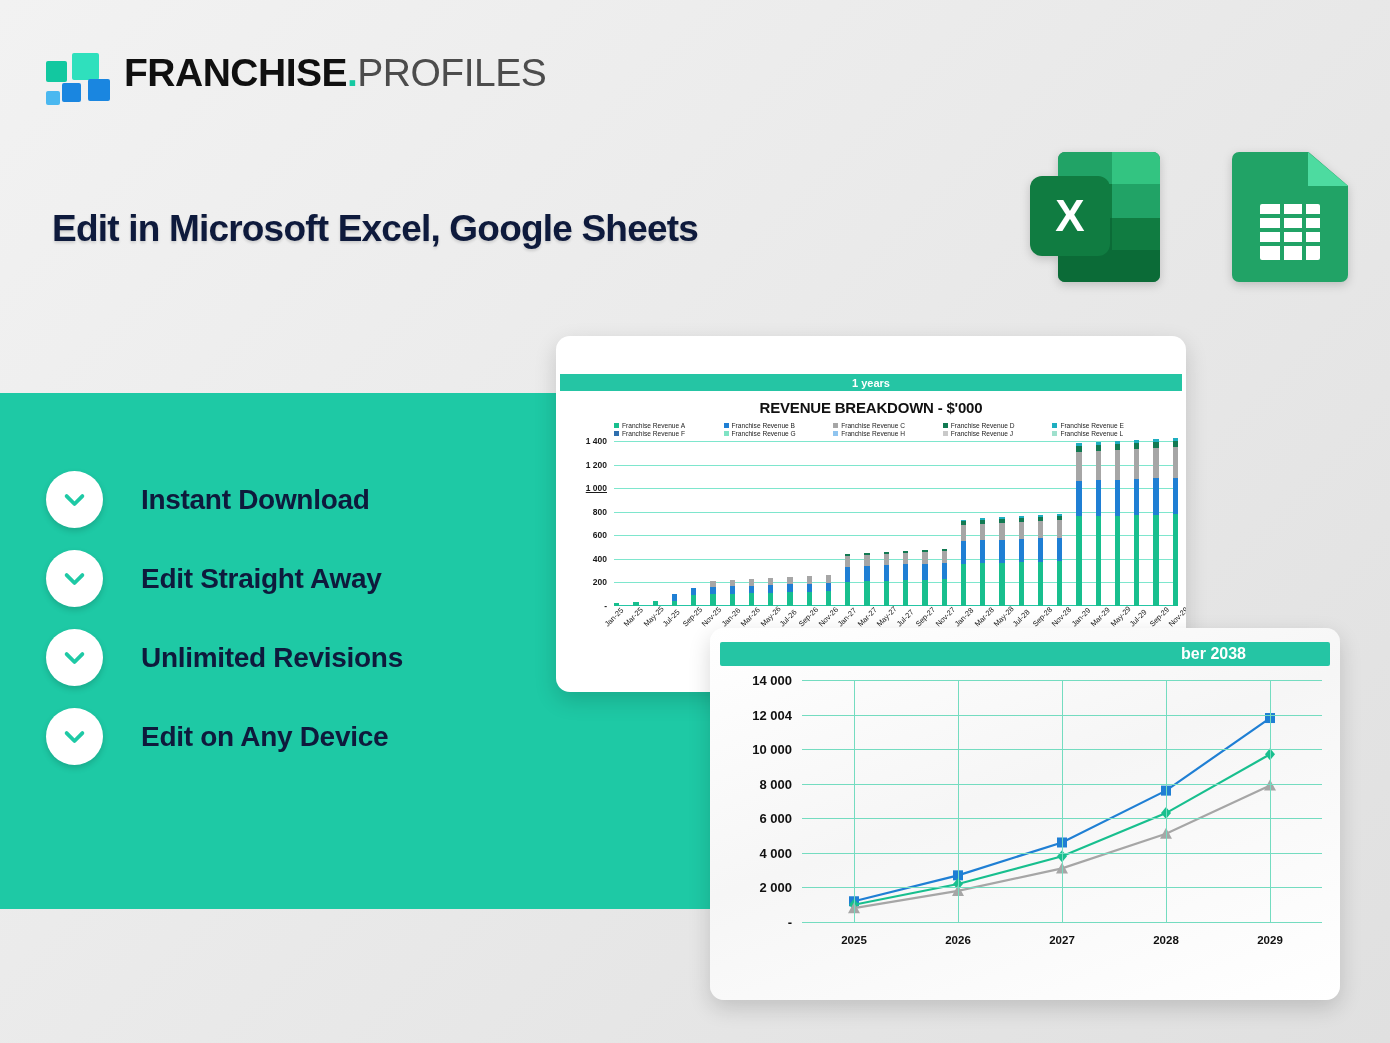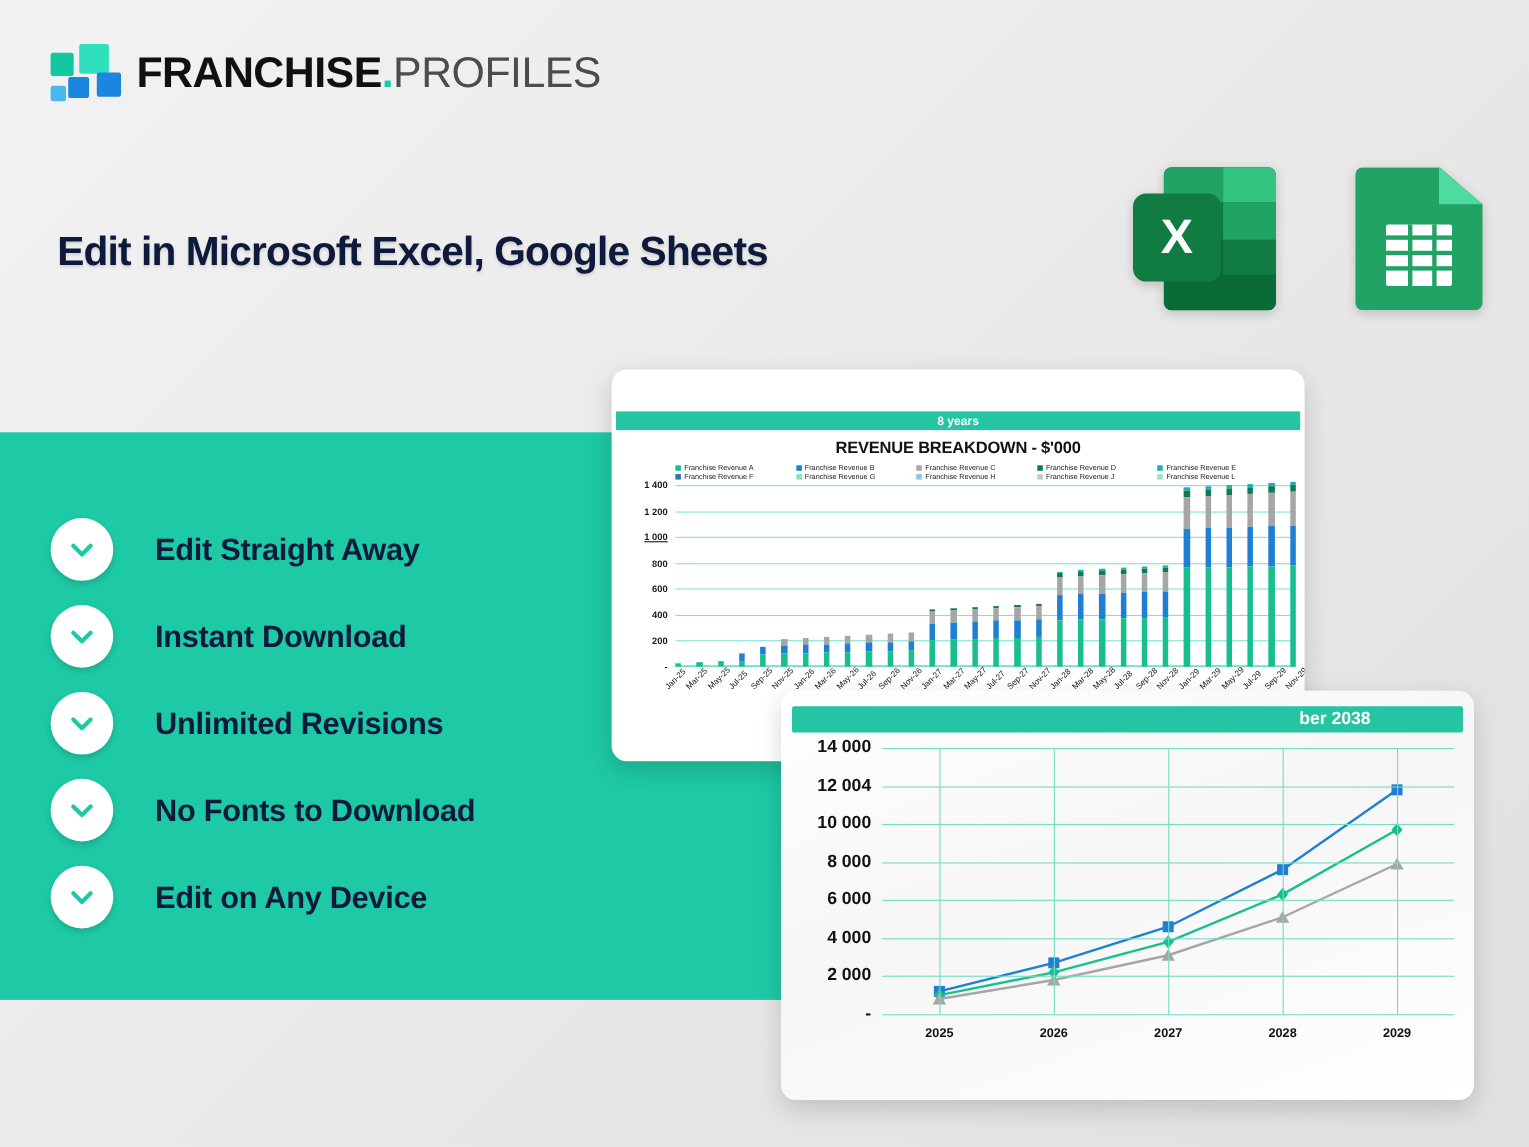--- a/index.html
+++ b/index.html
@@ -5,21 +5,21 @@
   * { box-sizing: border-box; margin: 0; padding: 0; }
   html, body { width: 1390px; height: 1043px; }
   body {
     font-family: "Liberation Sans", sans-serif;
     background: linear-gradient(135deg, #f2f2f2 0%, #ebebeb 40%, #e0e0e0 100%);
     position: relative;
     overflow: hidden;
   }
 
   
-  #logo-area { position: absolute; left: 46px; top: 40px; display: flex; align-items: center; }
+  #logo-area { position: absolute; left: 46px; top: 53px; display: flex; }
   #logo-mark { position: relative; width: 62px; height: 52px; margin-right: 16px; }
   #logo-mark i { position: absolute; display: block; border-radius: 2px; }
   .sq1 { left: 0;  top: 8px;  width: 21px; height: 21px; background: #12c8a0; }
   .sq2 { left: 26px; top: 0;  width: 27px; height: 27px; background: #2fe0bd; }
   .sq3 { left: 16px; top: 30px; width: 19px; height: 19px; background: #1a86e0; }
   .sq4 { left: 42px; top: 26px; width: 22px; height: 22px; background: #1a86e0; }
   .sq5 { left: 0;  top: 38px; width: 14px; height: 14px; background: #4ab8f0; }
   #logo-text { font-size: 39px; letter-spacing: -0.5px; white-space: nowrap; line-height: 1; }
   #logo-text .bold { font-weight: 700; color: #101010; }
   #logo-text .dot  { font-weight: 700; color: #16c9a2; }
@@ -121,21 +121,21 @@
     margin: 14px 10px 0 10px; height: 24px; background: #25c5a4; border-radius: 2px;
     color: #fff; font-size: 16px; font-weight: 700;
     display: flex; align-items: center; justify-content: flex-end; padding-right: 84px;
   }
   .line-sublegend { display: flex; justify-content: flex-end; padding-right: 100px; margin-top: 8px;
                     font-size: 11px; font-weight: 700; color: #111; }
   .line-plot { position: relative; margin: 14px 18px 0 92px; height: 242px; }
   .lg-h { position: absolute; left: 0; right: 0; height: 1px; background: #74dcc0; }
   .lg-v { position: absolute; top: 0; bottom: 0; width: 1px; background: #74dcc0; }
   .ly-tick { position: absolute; right: 100%; margin-right: 10px; transform: translateY(-50%);
-             font-size: 16px; font-weight: 700; color: #111; white-space: nowrap; }
+             font-size: 13px; font-weight: 700; color: #111; white-space: nowrap; }
   .lx-lab { position: absolute; top: 100%; margin-top: 12px; transform: translateX(-50%);
             font-size: 11.5px; font-weight: 700; color: #111; }
   .line-plot svg { position: absolute; inset: 0; width: 100%; height: 100%; overflow: visible; }
 </style>
 </head>
 <body>
 
 <div id="logo-area">
   <div id="logo-mark">
     <i class="sq1"></i>
@@ -179,58 +179,50 @@
 
 <div id="teal-band"></div>
 
 <div id="features">
   <div class="feature-row">
     <div class="feature-icon">
       <svg viewBox="0 0 24 24" fill="none" stroke="#1ec9a5" stroke-width="3.4" stroke-linecap="round" stroke-linejoin="round">
           <polyline points="5,9 12,16 19,9"></polyline>
         </svg>
     </div>
-    <div class="feature-label">Edit Straight Away</div>
+    <div class="feature-label">Instant Download</div>
   </div>
   <div class="feature-row">
     <div class="feature-icon">
       <svg viewBox="0 0 24 24" fill="none" stroke="#1ec9a5" stroke-width="3.4" stroke-linecap="round" stroke-linejoin="round">
           <polyline points="5,9 12,16 19,9"></polyline>
         </svg>
     </div>
-    <div class="feature-label">Instant Download</div>
+    <div class="feature-label">Edit Straight Away</div>
   </div>
   <div class="feature-row">
     <div class="feature-icon">
       <svg viewBox="0 0 24 24" fill="none" stroke="#1ec9a5" stroke-width="3.4" stroke-linecap="round" stroke-linejoin="round">
           <polyline points="5,9 12,16 19,9"></polyline>
         </svg>
     </div>
     <div class="feature-label">Unlimited Revisions</div>
   </div>
   <div class="feature-row">
     <div class="feature-icon">
       <svg viewBox="0 0 24 24" fill="none" stroke="#1ec9a5" stroke-width="3.4" stroke-linecap="round" stroke-linejoin="round">
           <polyline points="5,9 12,16 19,9"></polyline>
         </svg>
     </div>
-    <div class="feature-label">No Fonts to Download</div>
-  </div>
-  <div class="feature-row">
-    <div class="feature-icon">
-      <svg viewBox="0 0 24 24" fill="none" stroke="#1ec9a5" stroke-width="3.4" stroke-linecap="round" stroke-linejoin="round">
-          <polyline points="5,9 12,16 19,9"></polyline>
-        </svg>
-    </div>
     <div class="feature-label">Edit on Any Device</div>
   </div>
 </div>
 
 <div id="card-bar">
-  <div class="bar-header">8 years</div>
+  <div class="bar-header">1 years</div>
   <div class="bar-title">REVENUE BREAKDOWN - $'000</div>
   <div class="bar-legend" id="bar-legend">
       <div class="legend-item">
         <span class="legend-swatch" style="background: rgb(24, 191, 142);"></span>
         <span>Franchise Revenue A</span>
       </div>
       <div class="legend-item">
         <span class="legend-swatch" style="background: rgb(31, 127, 212);"></span>
         <span>Franchise Revenue B</span>
       </div>

